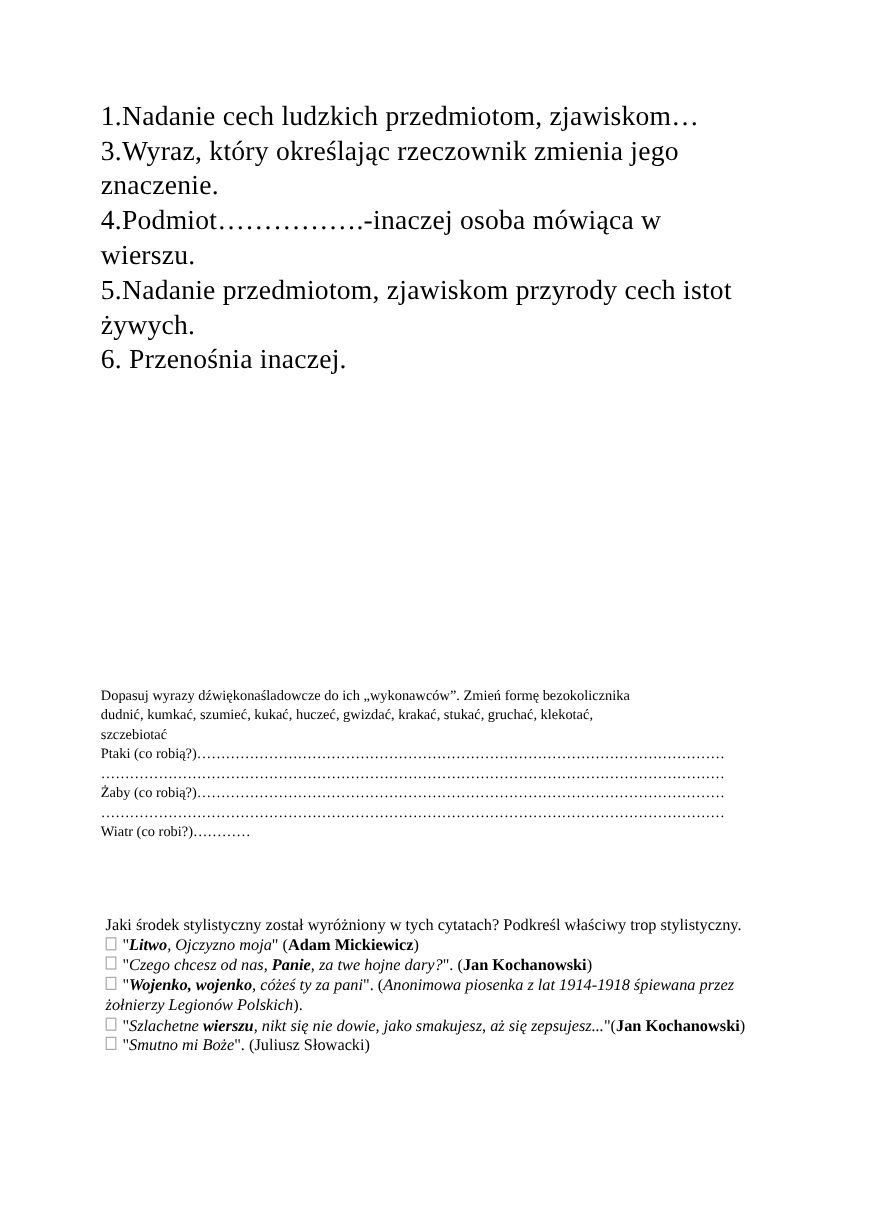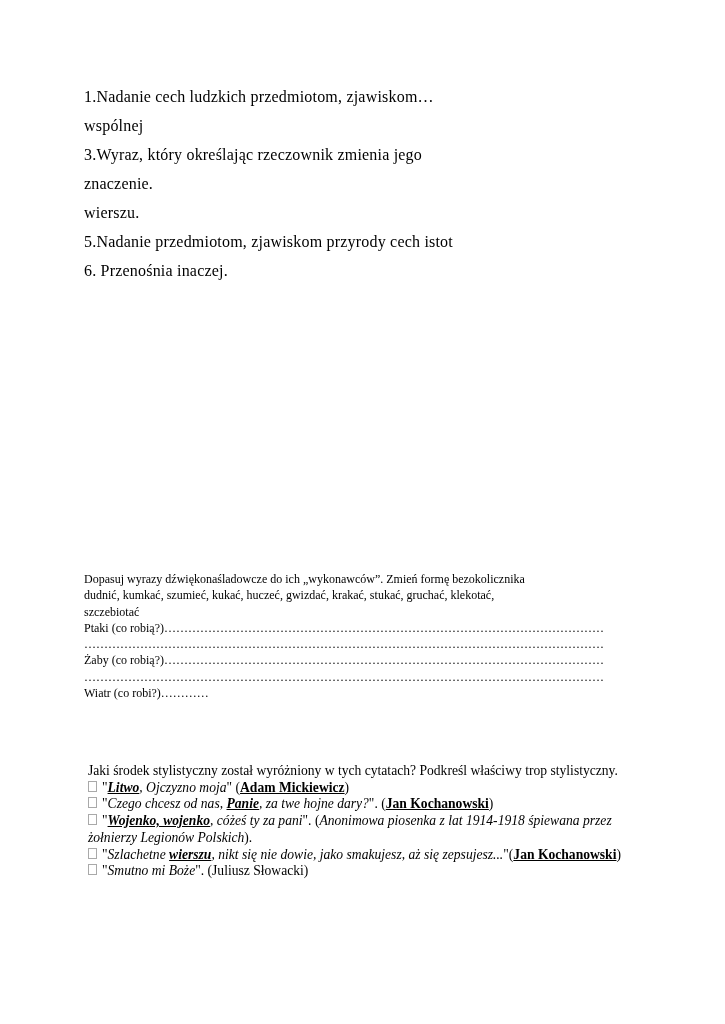--- a/index.html
+++ b/index.html
@@ -10,21 +10,21 @@
     color: #000000;
   }
   .page {
     position: relative;
     width: 725px; height: 1024px;
     background: #ffffff;
     overflow: hidden;
   }
   .defs {
     position: absolute; left: 84px; top: 82px;
-    font-size: 16px; line-height: 29px;
+    font-size: 23px; line-height: 29px;
     letter-spacing: 0.2px;
   }
   .match {
     position: absolute; left: 84px; top: 571px;
     font-size: 12px; line-height: 16.3px;
   }
   .quotes {
     position: absolute; left: 88px; top: 763px;
     font-size: 13.6px; line-height: 16.7px;
     width: 585px;
@@ -33,36 +33,37 @@
   .clip { width: 521px; overflow: hidden; white-space: nowrap; }
   .quote-line { margin: 0; }
   .q-box {
     display: inline-block;
     width: 7px; height: 9px;
     border: 1px solid #a9a9a9;
     margin-right: 5px;
     vertical-align: baseline;
   }
   .it { font-style: italic; }
-  .bd { font-weight: bold; text-decoration: underline; }
+  .bd { font-weight: bold; }
   .heading { white-space: nowrap; }
 </style>
 </head>
 <body>
 
 <div class="page">
 
   <div class="defs">
     <div>
         <div class="line">1.Nadanie cech ludzkich przedmiotom, zjawiskom…</div>
-        <div class="line">wspólnej</div>
         <div class="line">3.Wyraz, który określając rzeczownik zmienia jego</div>
         <div class="line">znaczenie.</div>
+        <div class="line">4.Podmiot…………….-inaczej osoba mówiąca w</div>
         <div class="line">wierszu.</div>
         <div class="line">5.Nadanie przedmiotom, zjawiskom przyrody cech istot</div>
+        <div class="line">żywych.</div>
         <div class="line">6. Przenośnia inaczej.</div>
       </div>
   </div>
 
   <div class="match">
     <div>
         <div class="line">Dopasuj wyrazy dźwiękonaśladowcze do ich „wykonawców”. Zmień formę bezokolicznika</div>
         <div class="line">dudnić, kumkać, szumieć, kukać, huczeć, gwizdać, krakać, stukać, gruchać, klekotać,</div>
         <div class="line">szczebiotać</div>
         <div class="line clip">Ptaki (co robią?)………………………………………………………………………………………………………………………</div>

